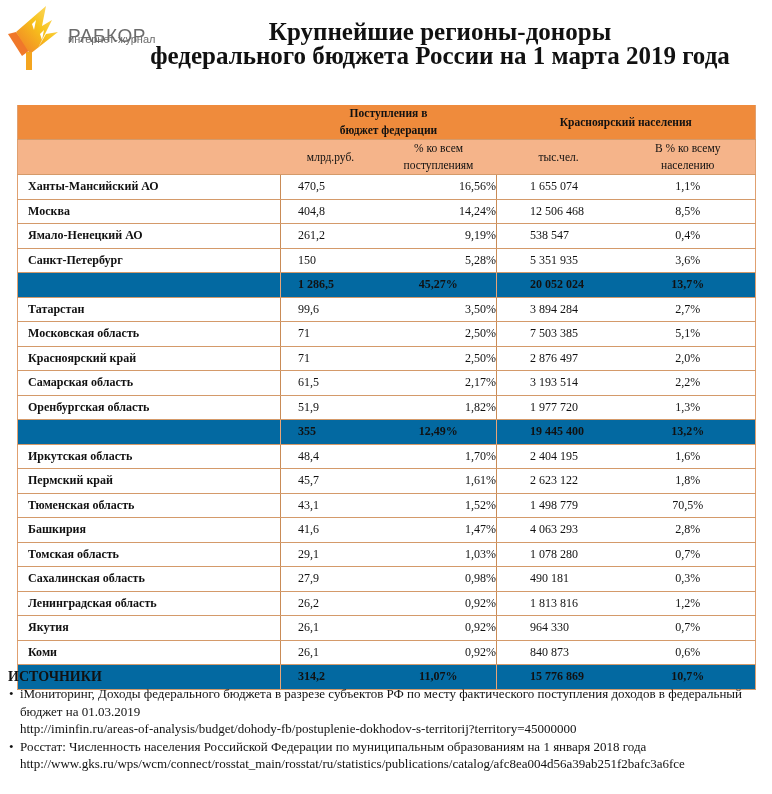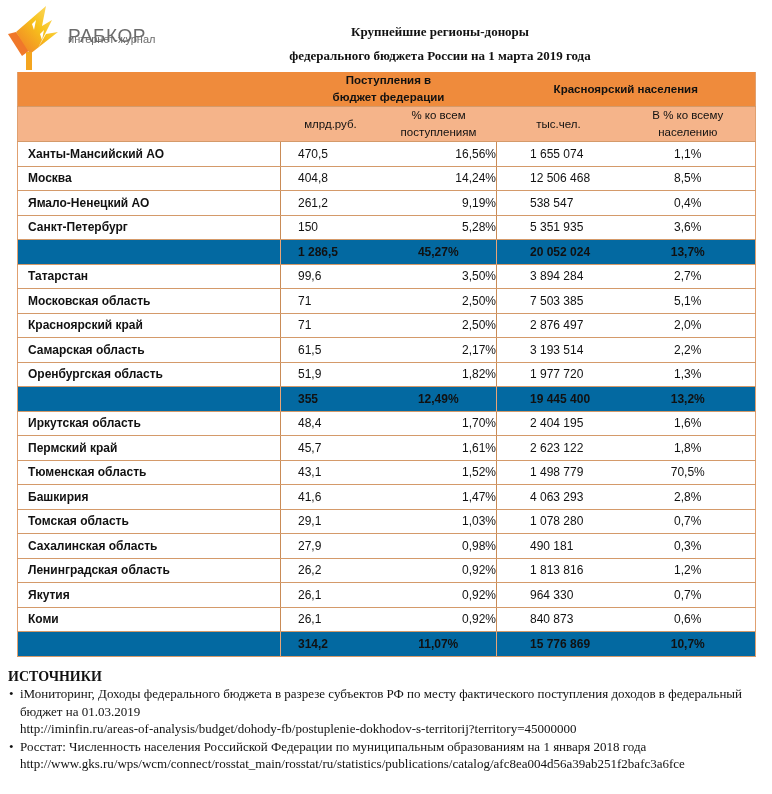--- a/index.html
+++ b/index.html
@@ -3,23 +3,23 @@
   <meta charset="utf-8">
   <style>
     html, body { margin: 0; padding: 0; background: #ffffff; }
     body { width: 772px; height: 794px; position: relative; overflow: hidden; font-family: "Liberation Sans", sans-serif; color: #111; }
 
     .logo { position: absolute; left: 2px; top: 4px; width: 200px; height: 70px; }
     .logo svg { position: absolute; left: 0; top: 0; }
     .logo-name { position: absolute; left: 66px; top: 22px; font-family: "Liberation Sans", sans-serif; font-size: 19px; color: #6b6b6b; letter-spacing: 0.5px; line-height: 20px; }
     .logo-sub { position: absolute; left: 66px; top: 30px; font-size: 11px; color: #6b6b6b; line-height: 10px; }
 
-    .title { position: absolute; left: 120px; top: 20px; width: 640px; text-align: center; font-family: "Liberation Serif", serif; font-weight: bold; font-size: 13px; line-height: 24px; color: #111; }
-
-    table.data { position: absolute; left: 17px; top: 72px; width: 738px; border-collapse: collapse; font-family: Liberation Sans, sans-serif; font-size: 12px; table-layout: fixed; }
+    .title { position: absolute; left: 120px; top: 20px; width: 640px; text-align: center; font-family: "Liberation Serif", serif; font-weight: bold; font-size: 25px; line-height: 24px; color: #111; }
+
+    table.data { position: absolute; left: 17px; top: 105px; width: 738px; border-collapse: collapse; font-family: Liberation Serif, serif; font-size: 12px; table-layout: fixed; }
     table.data td { padding: 0; height: 23.5px; vertical-align: middle; border-bottom: 1px solid #d49a6a; }
     .h1 td { background: #ef8b3c; height: 42px; font-weight: bold; font-size: 11.5px; text-align: center; vertical-align: top; line-height: 17px; padding-top: 3px; border-bottom: none; }
     .h2 td { background: #f5b48a; height: 40px; font-size: 11.5px; vertical-align: top; line-height: 17px; padding-top: 2px; border-bottom: 1px solid #d49a6a; }
     .h2 td.c { text-align: center; }
     .row td { background: #ffffff; }
     .row td.name { font-weight: bold; padding-left: 10px; }
     .row td.v1 { padding-left: 17px; border-left: 1px solid #c98b56; }
     .row td.v2 { text-align: right; }
     .row td.v3 { padding-left: 33px; border-left: 1px solid #c98b56; }
     .row td.v4 { text-align: center; }

